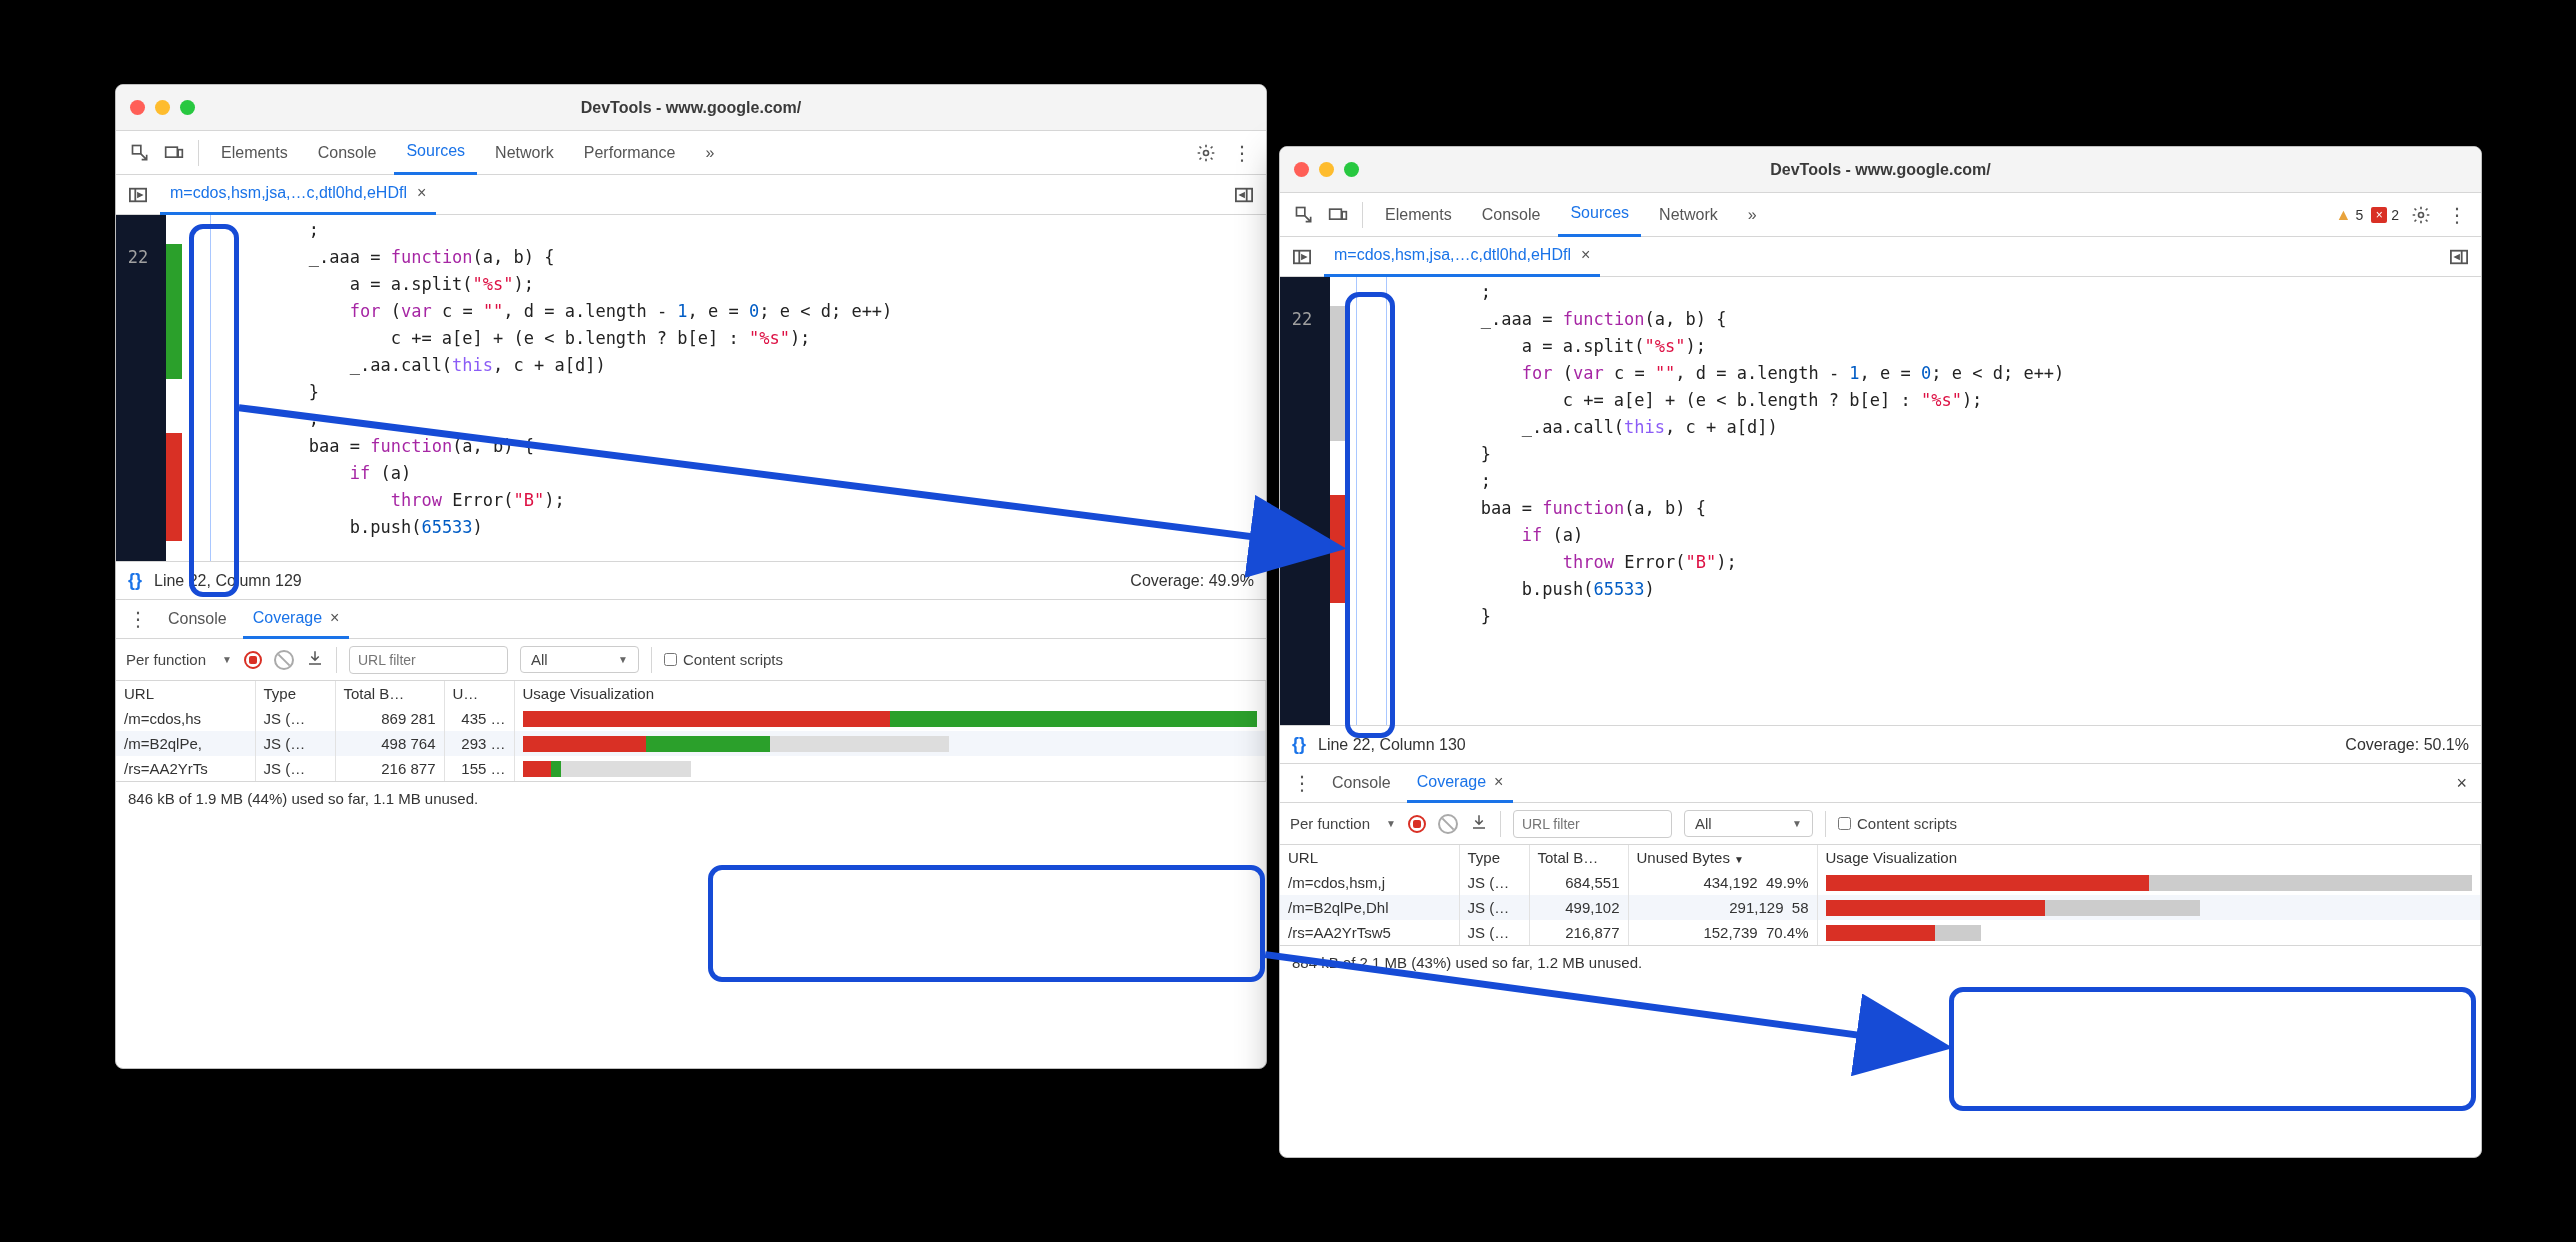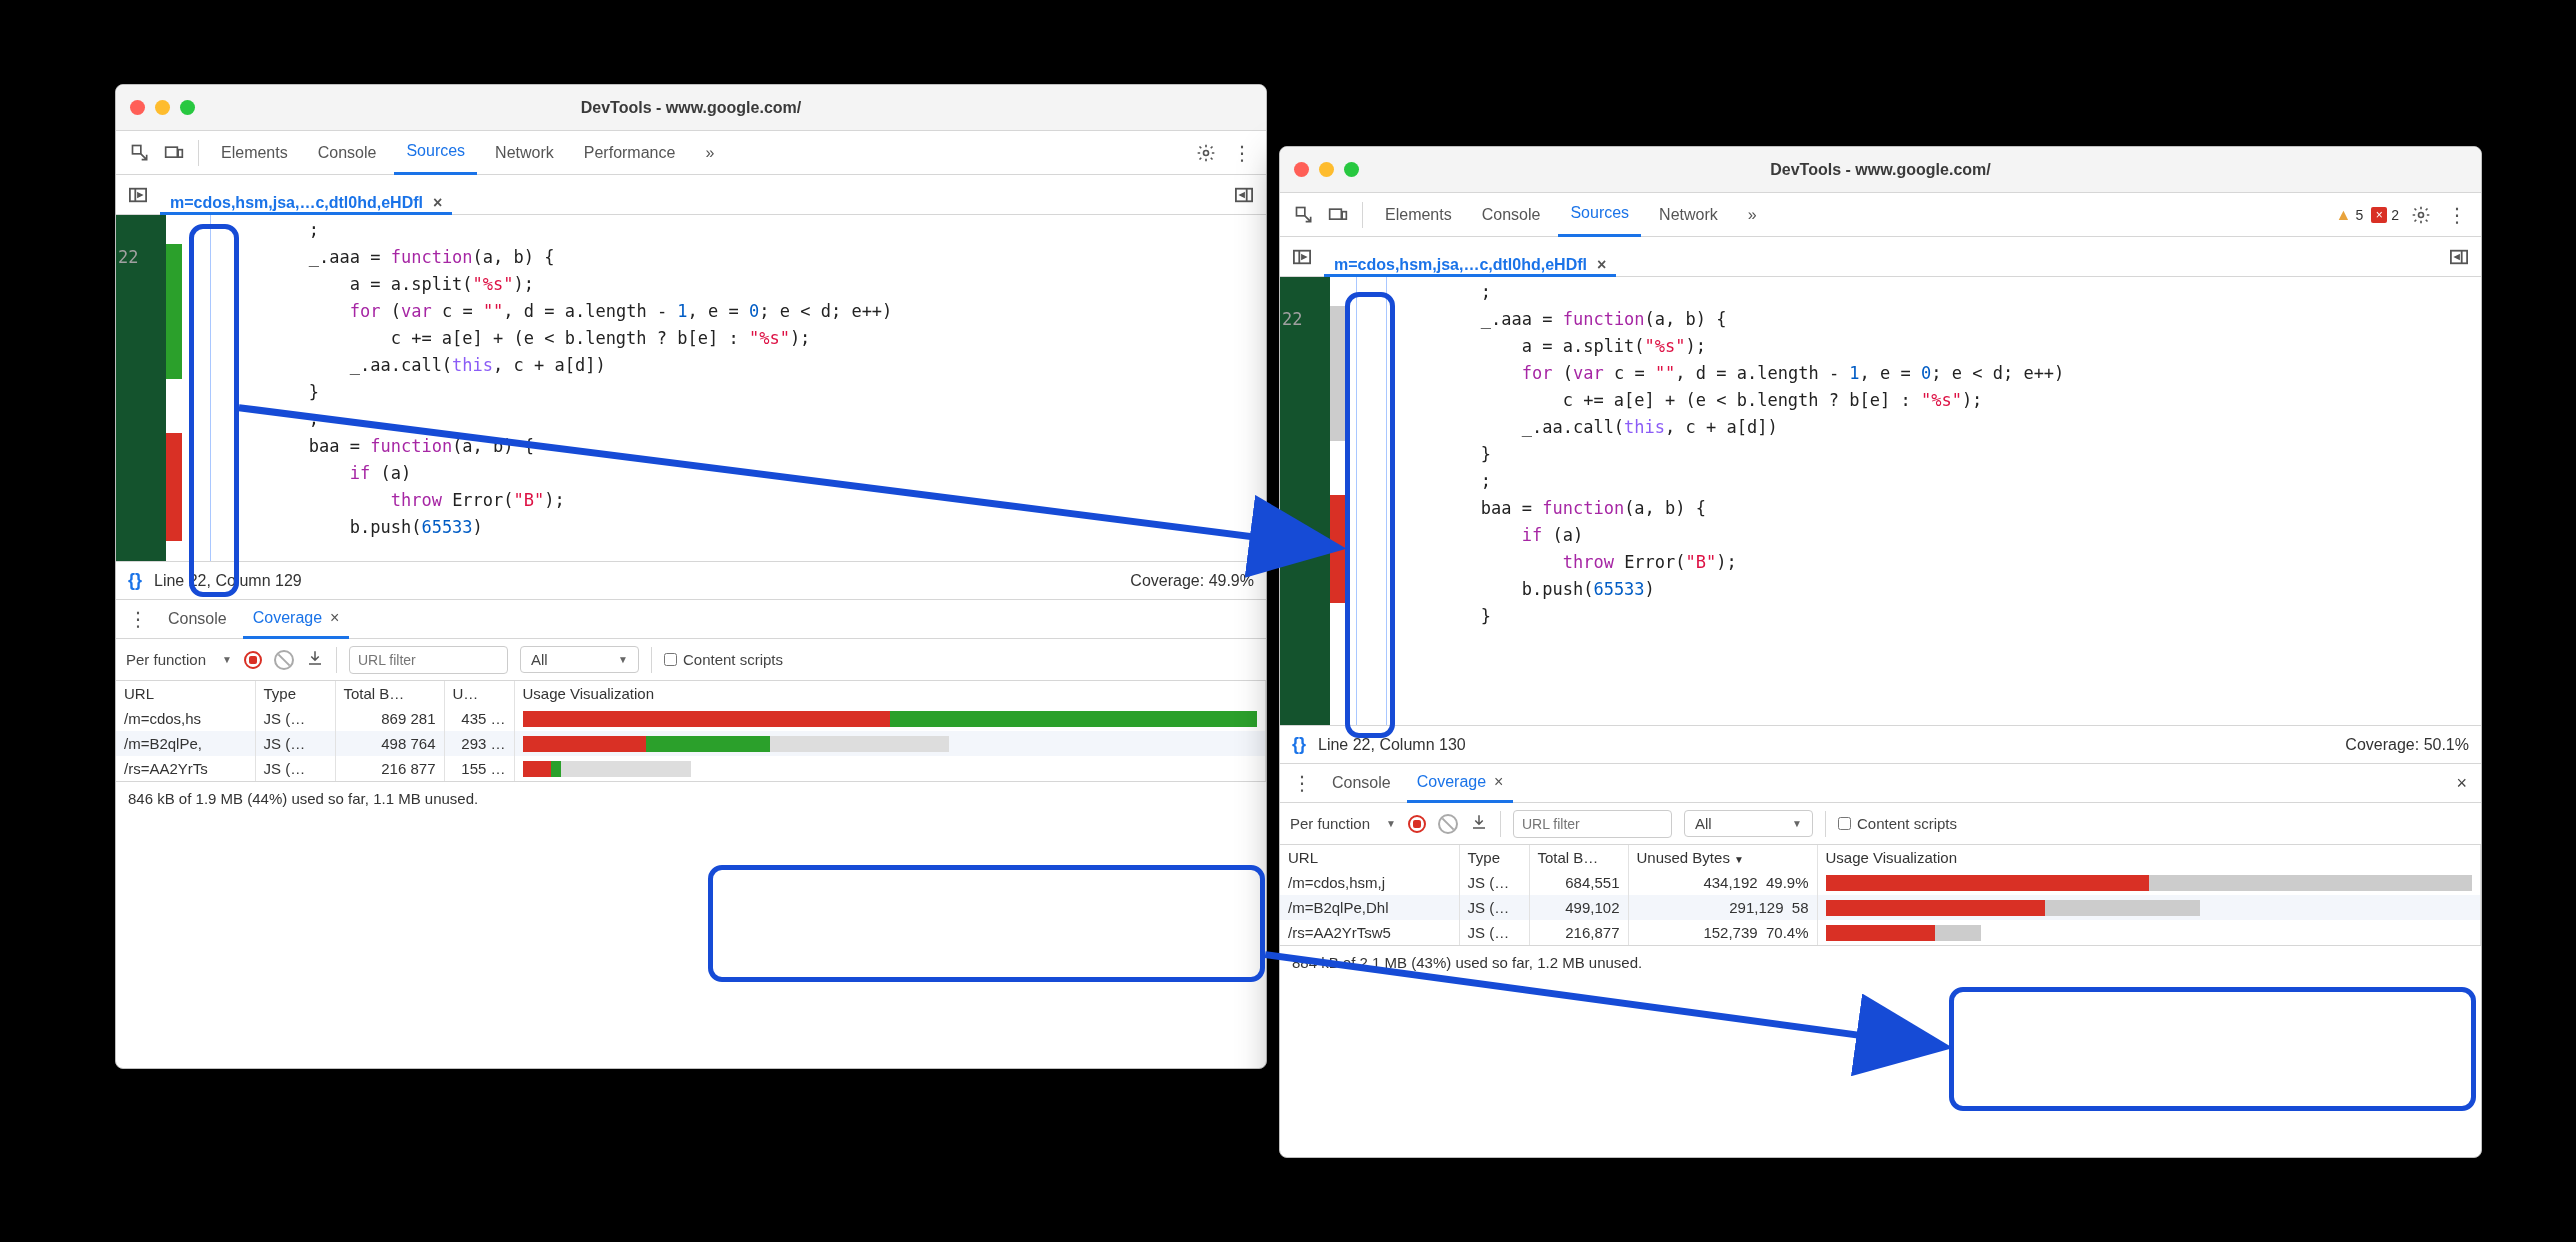--- a/index.html
+++ b/index.html
@@ -55,36 +55,35 @@
     font-size:16px; color:#555; cursor:pointer;
   }
   .tab.active { color:#1a73e8; border-bottom: 3px solid #1a73e8; }
   .right-icons { margin-left:auto; display:flex; align-items:center; gap:8px; }
   .gear-svg { width:20px; height:20px; }
   .chip-row {
     height: 40px; display:flex; align-items:center;
     border-bottom:1px solid #d6d6d6; padding:0 8px; gap:8px;
   }
   .file-tab {
-    display:flex; align-items:flex-end; gap:10px;
+    display:flex; align-items:center; gap:10px;
     height:40px; padding:0 10px;
     color:#1a73e8; font-size:16px;
     border-bottom:3px solid #1a73e8;
     cursor:pointer;
-    font-weight:bold;
   }
   .file-tab .close { color:#555; font-size:16px; }
   .code-area {
     display:flex; font-family: Menlo, Consolas, monospace;
     font-size:17px; line-height:27px;
     position:relative;
   }
   .gutter {
-    width:50px; text-align:left; padding:2px 8px 2px 2px;
-    color:#a0a0a0; user-select:none; background:#14532d;
+    width:50px; text-align:center; padding:2px 8px 2px 2px;
+    color:#a0a0a0; user-select:none; background:#0f172a;
   }
   .cov-col {
     width:16px; padding-top:2px;
   }
   .cov-cell { height:27px; }
   .cov-green { background:#2ba02b; }
   .cov-red  { background:#d93025; }
   .cov-grey { background:#ccc; }
   .code-lines { padding:2px 0 2px 4px; white-space:pre; color:#222; overflow:hidden; }
   .tok-kw { color:#a626a4; }

